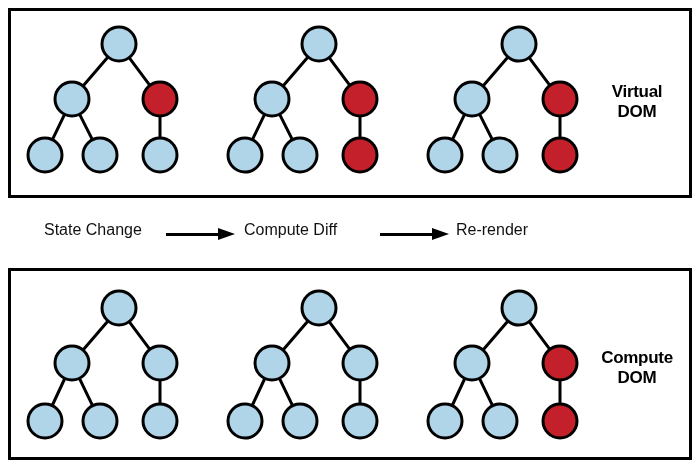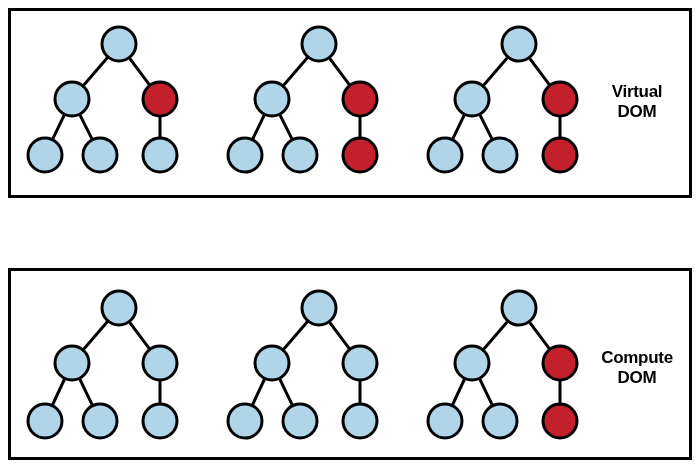--- a/index.html
+++ b/index.html
@@ -199,14 +199,31 @@
         <circle cx="560" cy="421" r="17" fill="#C4202C" stroke="#000000" stroke-width="3"></circle>
       </g>
     </svg>
 
   <div class="panel-label virtual">Virtual
 DOM</div>
 
   <div class="panel-label browser">Compute
 DOM</div>
 
+  <div class="flow-row">
+    <div class="flow-step s0">State Change</div>
+
+    <div class="flow-arrow a0">
+      <div class="shaft"></div>
+      <div class="head"></div>
+    </div>
+
+    <div class="flow-step s1">Compute Diff</div>
+
+    <div class="flow-arrow a1">
+      <div class="shaft"></div>
+      <div class="head"></div>
+    </div>
+
+    <div class="flow-step s2">Re-render</div>
+  </div>
 
 </div>
 
 </body></html>

